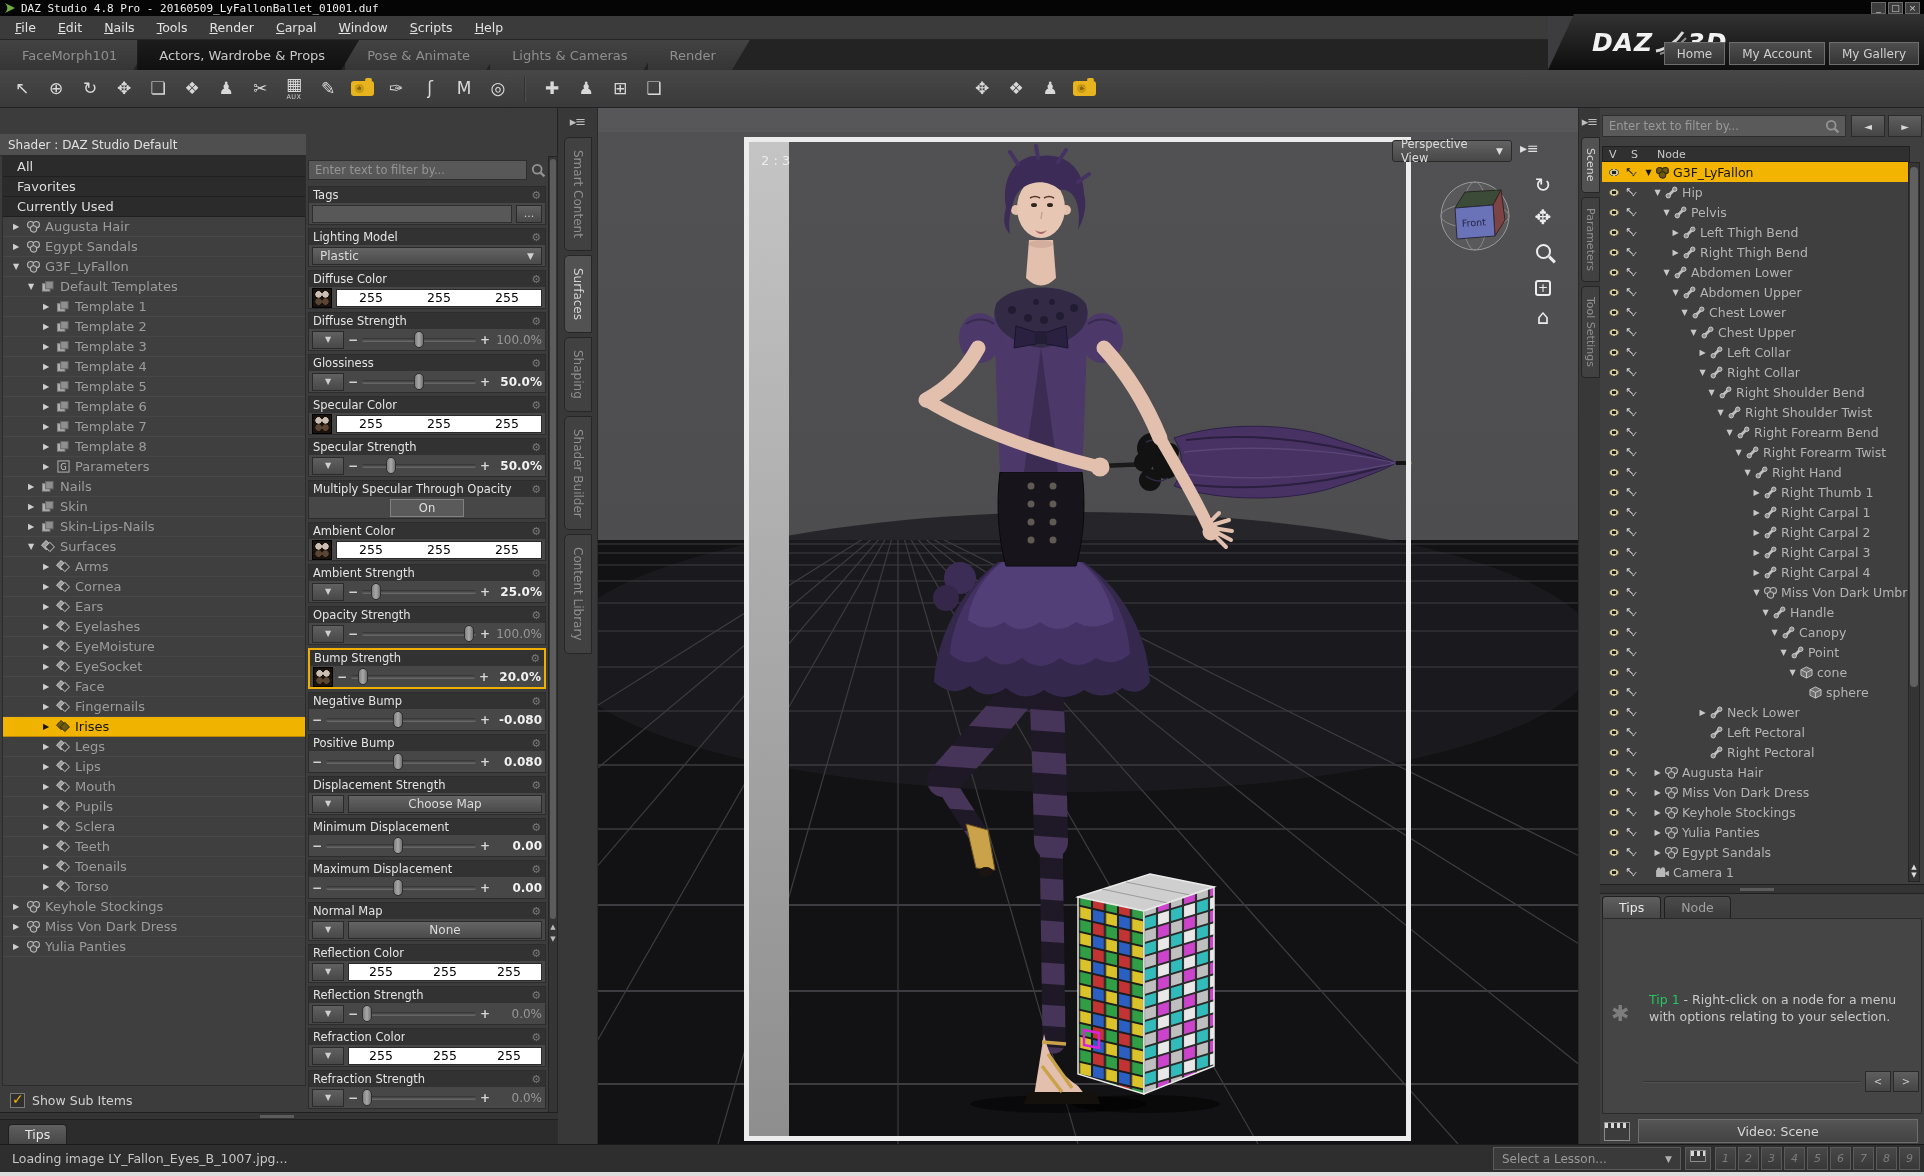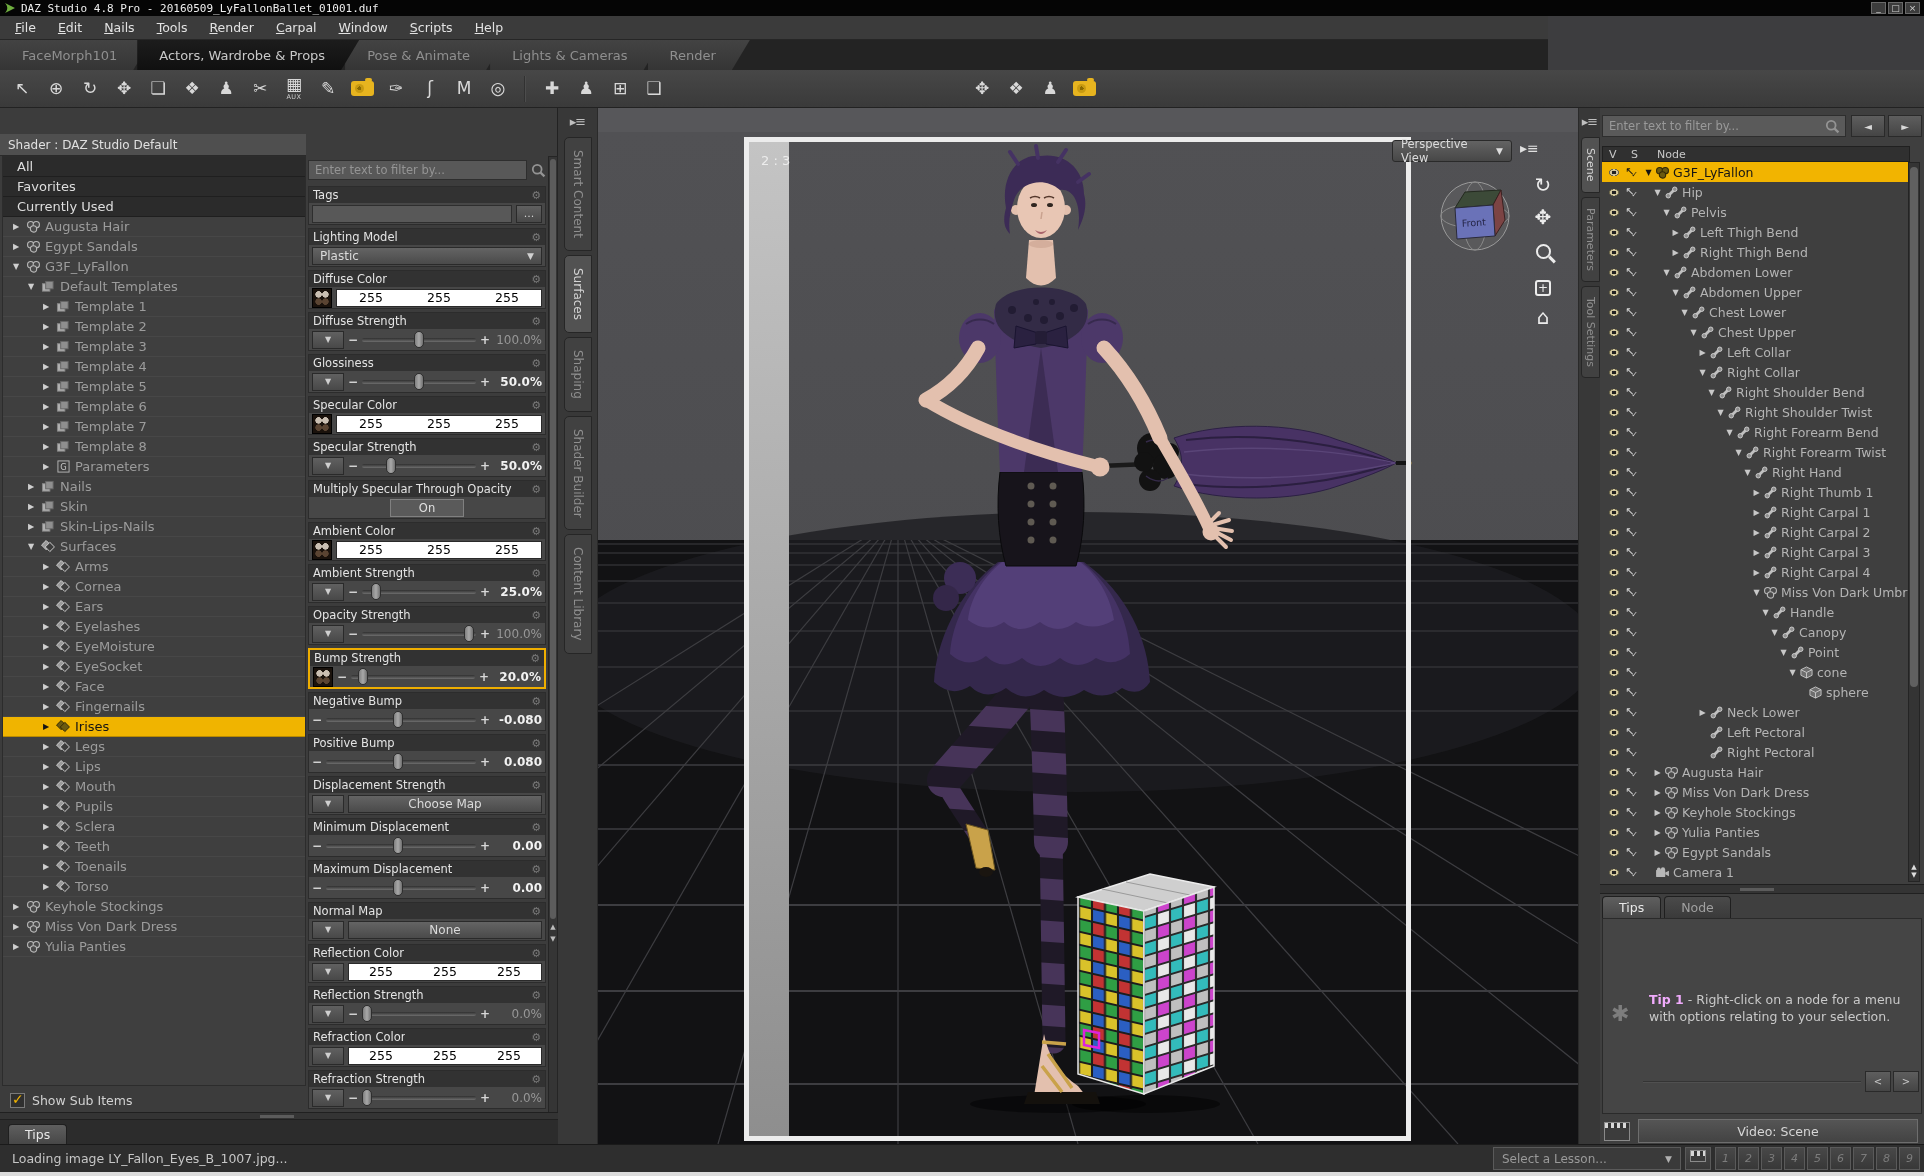--- a/index.html
+++ b/index.html
@@ -133,21 +133,21 @@
   #scene-scroll{position:absolute;left:1908px;top:162px;width:12px;height:720px;background:#343434;border:1px solid #242424;z-index:6}
   #scene-scroll .sthumb{position:absolute;left:1px;top:4px;width:8px;height:520px;background:#606060;border-radius:4px}
   #scene-scroll .sarrs{position:absolute;left:0;bottom:2px;width:10px;color:#ddd;font-size:7px;line-height:8px;text-align:center}
   #rp-split{position:absolute;left:1600px;top:884px;width:324px;height:10px;background:#343434;border-top:1px solid #202020;border-bottom:1px solid #202020;z-index:5}
   #rp-split::after{content:"";position:absolute;left:140px;top:3px;width:34px;height:3px;background:#5c5c5c}
   #rp-bottom{position:absolute;left:0;top:786px;width:324px;height:250px}
   #rp-tabs{position:absolute;left:0;top:2px;height:22px;display:flex;align-items:flex-end;padding-left:2px;gap:3px}
   #rp-body{position:absolute;left:2px;top:24px;width:320px;height:196px;background:#454545;border:1px solid #2a2a2a}
   #tip-star{position:absolute;left:8px;top:82px;color:#7d7d7d;font-size:22px}
   #tip-text{position:absolute;left:46px;top:72px;width:256px;color:#c9c9c9;font-size:12.5px;line-height:17px}
-  #tip-text .b{font-weight:bold;color:#f0abfc}
+  #tip-text .b{font-weight:normal;color:#22c55e}
   #rp-hr{position:absolute;left:40px;top:162px;width:218px;height:2px;background:linear-gradient(#262626,#5e5e5e)}
   .tipnav{position:absolute;top:152px;width:26px;height:21px;background:linear-gradient(#5e5e5e,#454545);border:1px solid #2a2a2a;color:#c8c8c8;font-size:10px;text-align:center;line-height:19px}
   #video-row{position:absolute;left:2px;top:224px;width:320px;height:26px;display:flex;align-items:center;gap:8px;padding-left:2px}
   .film-ico{position:relative;width:26px;height:19px;background:#3c3c3c;border:1px solid #8a8a8a;flex:none}
   .film-ico::before{content:"";position:absolute;left:0;top:0;width:100%;height:5px;background:repeating-linear-gradient(90deg,#d8d8d8 0 3px,#333 3px 6px)}
   #video-btn{flex:1;height:24px;background:linear-gradient(#555,#434343);border:1px solid #6e6e6e;color:#d6d6d6;font-size:12.5px;display:flex;align-items:center;justify-content:center;margin-right:4px}
 
   
   #statusbar{position:absolute;left:0;top:1144px;width:1924px;height:28px;background:#2e2e2e;border-top:1px solid #1a1a1a;display:flex;align-items:center}
   #status-text{color:#c6c6c6;font-size:12.5px;padding-left:12px}
@@ -187,20 +187,35 @@
     </div>
 
   <div id="tabbar">
       <div class="atab">FaceMorph101</div>
       <div class="atab active">Actors, Wardrobe &amp; Props</div>
       <div class="atab">Pose &amp; Animate</div>
       <div class="atab">Lights &amp; Cameras</div>
       <div class="atab">Render</div>
     </div>
 
+  <div id="brand">
+    <div class="logo">
+      <span>DAZ</span>
+      <svg width="34" height="26">
+        <path d="M3 22 C14 20 24 12 30 3" stroke="#d8d8d8" fill="none" stroke-width="3"></path>
+        <path d="M7 25 C17 22 27 16 33 9" stroke="#8a8a8a" fill="none" stroke-width="2"></path>
+      </svg>
+      <span>3D</span>
+    </div>
+    <div id="brand-links">
+        <div class="blink">Home</div>
+        <div class="blink">My Account</div>
+        <div class="blink">My Gallery</div>
+      </div>
+  </div>
 
   <div id="toolbar">
       <div class="tb-group">
         <span class="tool">
           <span class="tglyph">↖</span>
         </span>
         <span class="tool">
           <span class="tglyph">⊕</span>
         </span>
         <span class="tool">

